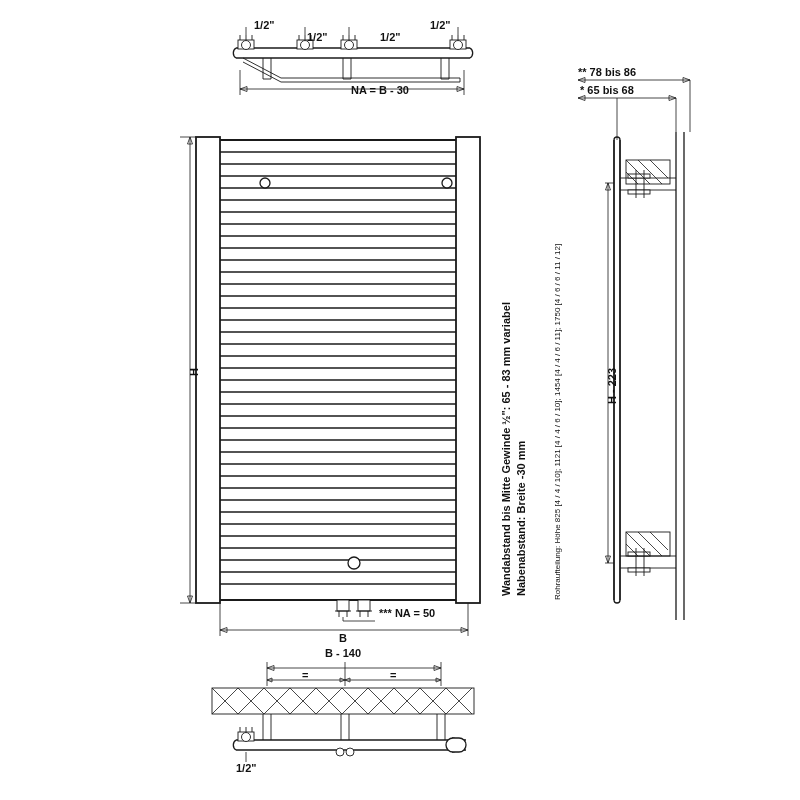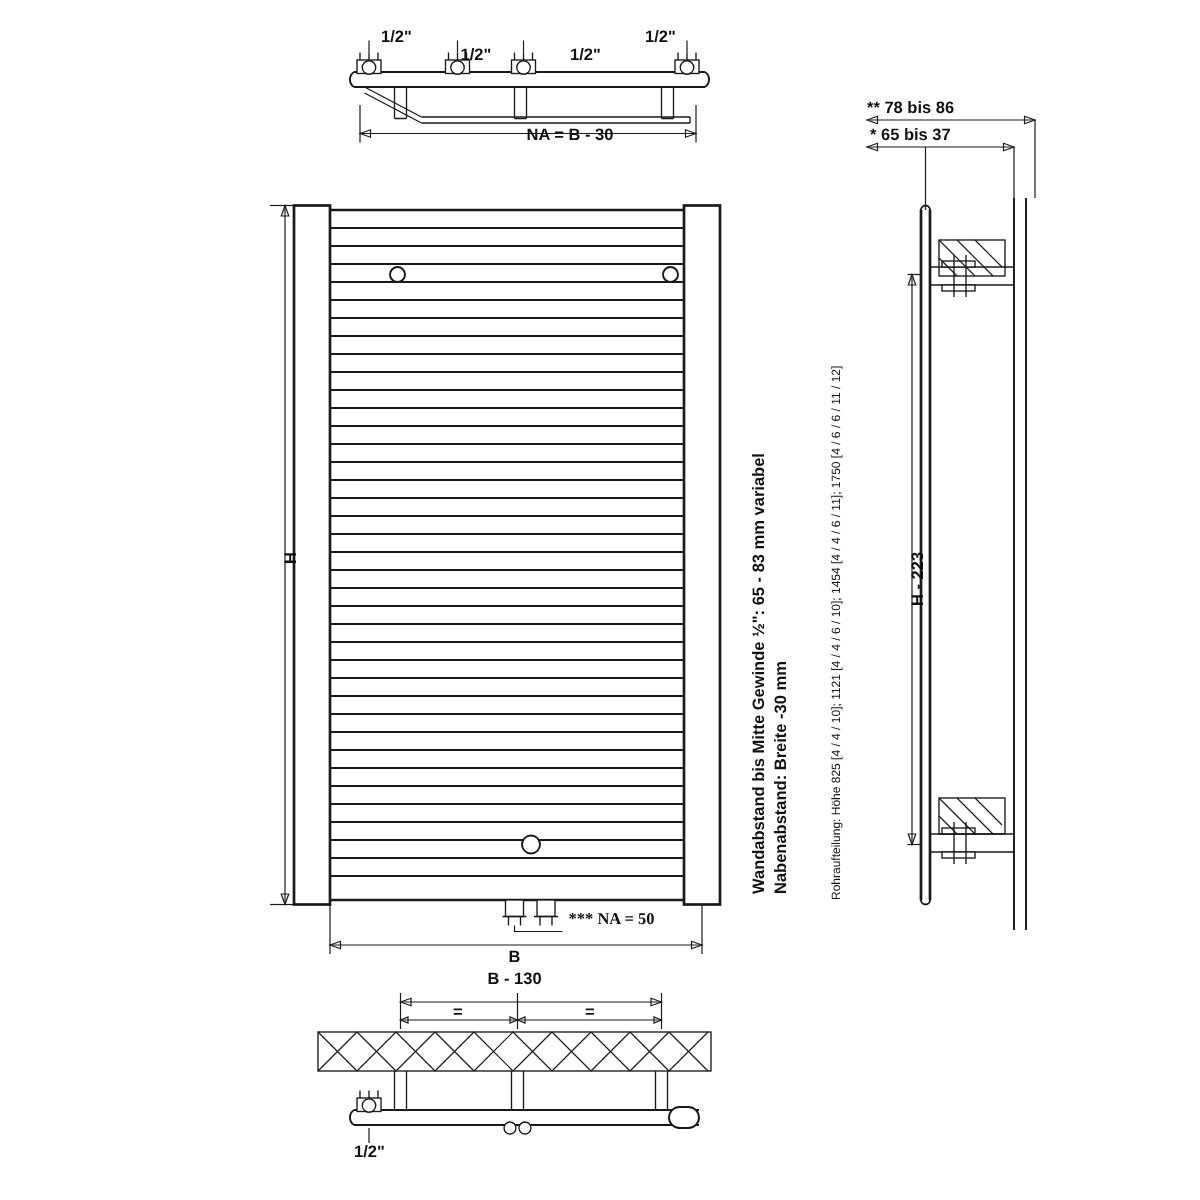--- a/index.html
+++ b/index.html
@@ -283,28 +283,28 @@
   <div class="lbl bold" style="left:307px; top:31px;">1/2"</div>
   <div class="lbl bold" style="left:380px; top:31px;">1/2"</div>
   <div class="lbl bold" style="left:430px; top:19px;">1/2"</div>
 
   <div class="lbl bold" style="left:311px; top:84px;padding-left:40px;">NA = B - 30</div>
 
   <div class="lbl bold vert" style="left:188px; top:376px;">H</div>
 
   <div class="lbl bold" style="left:339px; top:632px;">B</div>
 
-  <div class="lbl bold" style="left:379px; top:607px;font-family:Liberation Serif, serif;">*** NA = 50</div>
+  <div class="lbl bold" style="left:379px; top:607px;">*** NA = 50</div>
 
   <div class="lbl bold" style="left:578px; top:66px;">** 78 bis 86</div>
-  <div class="lbl bold" style="left:580px; top:84px;">* 65 bis 37</div>
+  <div class="lbl bold" style="left:580px; top:84px;">* 65 bis 68</div>
 
   <div class="lbl bold vert" style="left:606px; top:404px;">H - 223</div>
 
-  <div class="lbl bold" style="left:325px; top:647px;">B - 130</div>
+  <div class="lbl bold" style="left:325px; top:647px;">B - 140</div>
   <div class="lbl bold" style="left:302px; top:669px;">=</div>
   <div class="lbl bold" style="left:390px; top:669px;">=</div>
   <div class="lbl bold" style="left:236px; top:762px;">1/2"</div>
 
   <div class="lbl bold vert" style="left:500px; top:596px; font-size:11px;">Wandabstand bis Mitte Gewinde ½": 65 - 83 mm variabel</div>
   <div class="lbl bold vert" style="left:515px; top:596px; font-size:11px;">Nabenabstand: Breite -30 mm</div>
   <div class="lbl vert xs" style="left:553px; top:600px;">Rohraufteilung: Höhe 825 [4 / 4 / 10]; 1121 [4 / 4 / 6 / 10]; 1454 [4 / 4 / 6 / 11]; 1750 [4 / 6 / 6 / 11 / 12]</div>
 
 </div>
 

